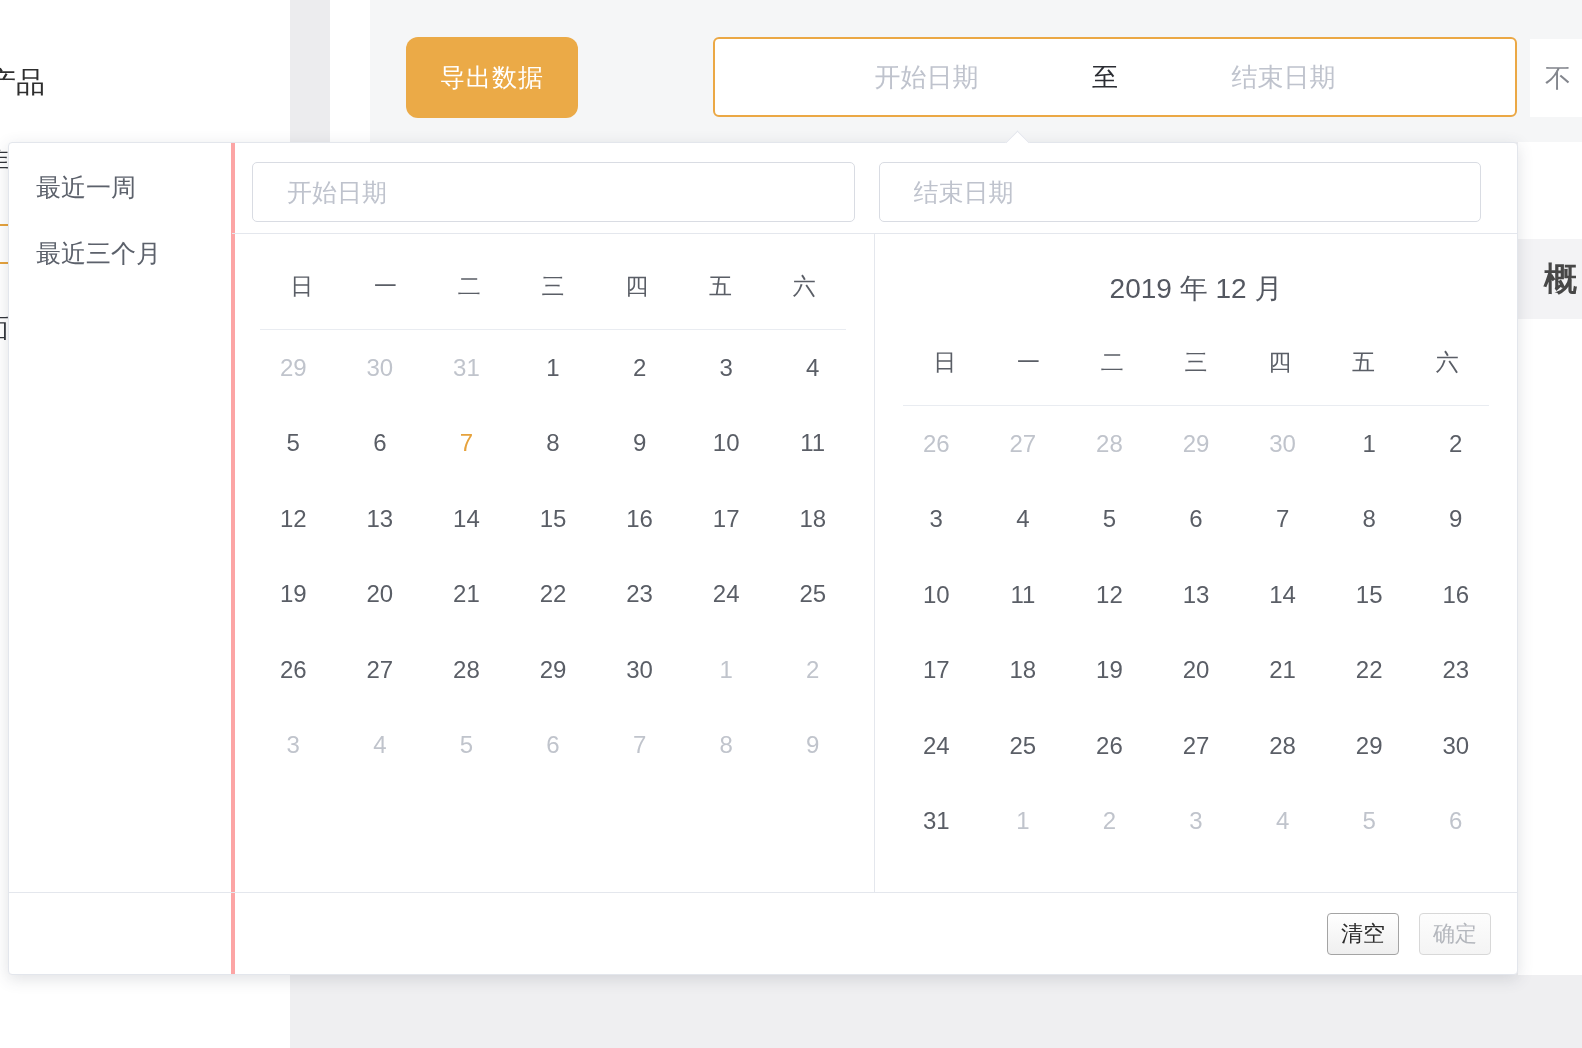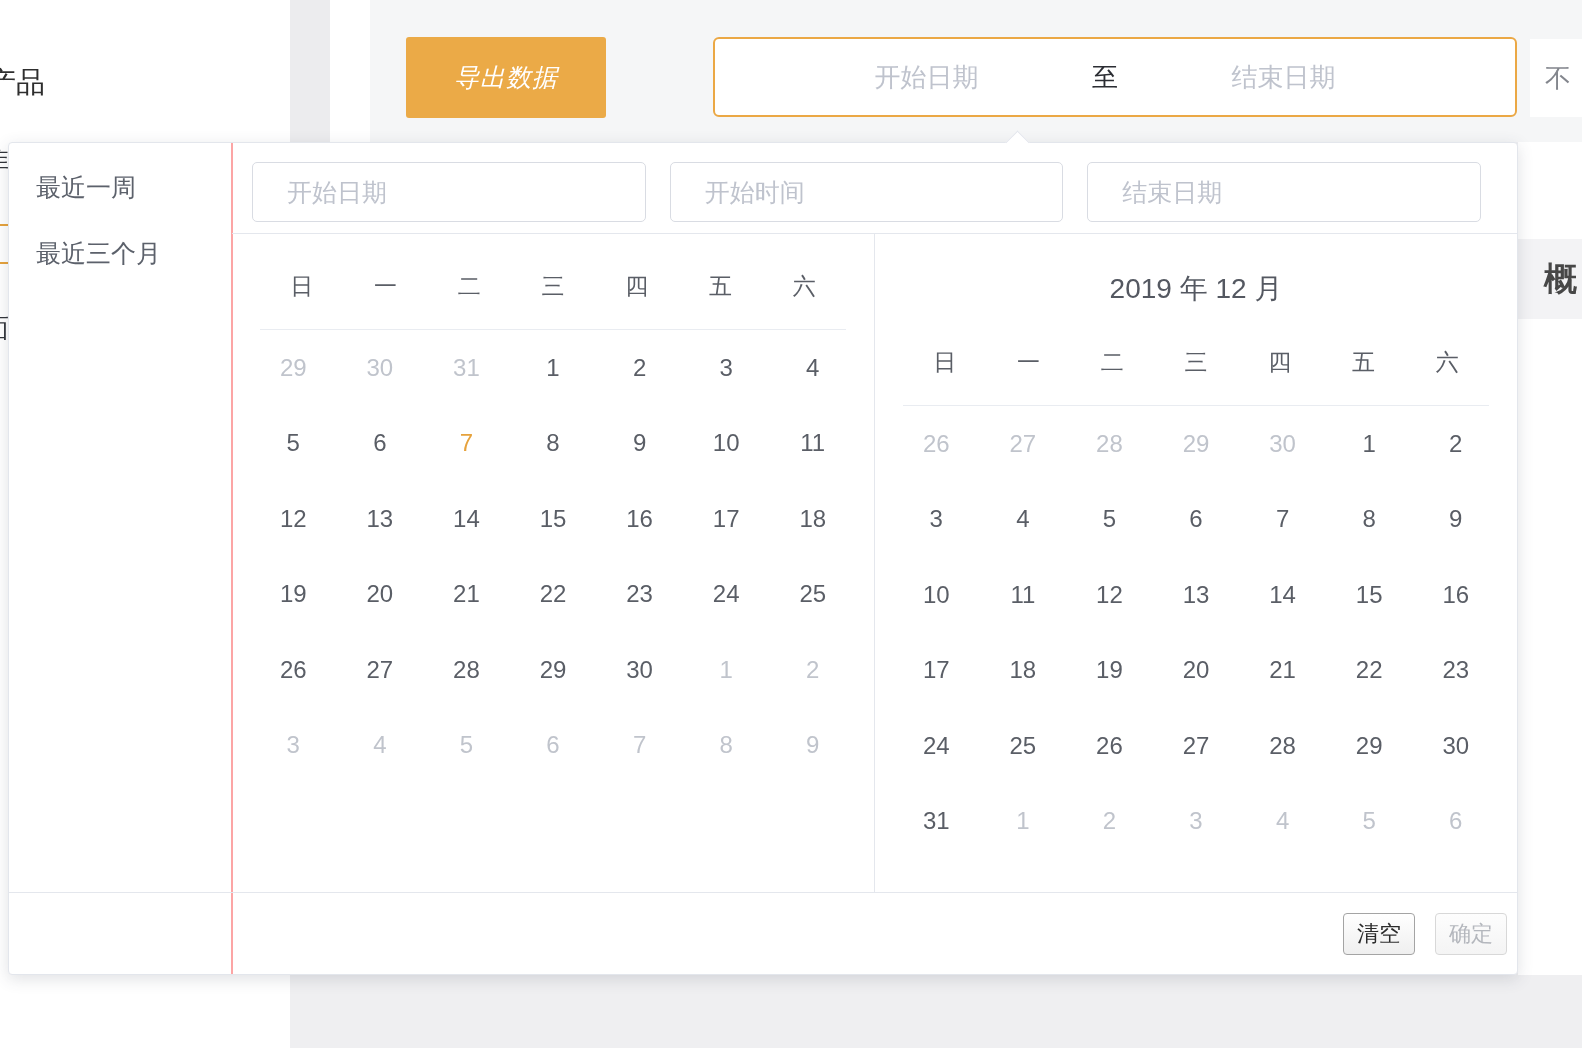--- a/index.html
+++ b/index.html
@@ -15,26 +15,25 @@
   .bg-toolbar{position:absolute;left:370px;top:0;right:0;height:142px;background:#f5f6f7;}
   .bg-white-col{position:absolute;left:330px;top:0;width:40px;height:142px;background:#ffffff;}
   .bg-sidebar{position:absolute;left:0;top:0;width:290px;height:1048px;background:#ffffff;}
   
   .bg-right-card{position:absolute;left:1518px;top:142px;right:0;height:833px;background:#ffffff;}
   .bg-right-band{position:absolute;left:0;top:97px;right:0;height:80px;background:#f3f3f5;}
   .bg-right-frag{position:absolute;left:26px;top:18px;font-size:33px;font-weight:bold;color:#474747;white-space:nowrap;}
   
   .page-title{position:absolute;left:-13px;top:63px;font-size:29px;color:#2e2e2e;z-index:2;}
   .export-btn{
-    position:absolute;left:406px;top:37px;width:200px;height:81px;z-index:2;
-    background:#ebaa47;border:none;border-radius:3px;
+    position:absolute;left:406px;top:37px;width:172px;height:81px;z-index:2;
+    background:#ebaa47;border:none;border-radius:12px;
     color:#ffffff;font-size:25px;font-weight:500;letter-spacing:1px;
     display:flex;align-items:center;justify-content:center;cursor:pointer;
     font-family:inherit;
-    font-style:italic;
   }
   .range-input{
     position:absolute;left:713px;top:37px;width:804px;height:80px;z-index:2;
     background:#ffffff;border:2px solid #eba845;border-radius:6px;
     box-sizing:border-box;display:flex;align-items:center;
   }
   .range-input .seg{flex:1;display:flex;align-items:center;justify-content:center;font-size:26px;color:#bfc3cd;}
   .range-input .seg.start{padding-left:46px;}
   .range-input .seg.end{padding-right:66px;}
   .range-input .sep{font-size:26px;color:#2b2d33;}
@@ -51,21 +50,21 @@
   .picker{
     position:absolute;left:8px;top:142px;width:1510px;height:833px;z-index:10;
     background:#ffffff;border:1px solid #e3e6ec;border-radius:4px;
     box-shadow:0 4px 16px rgba(60,70,90,0.16);box-sizing:border-box;
   }
   .picker-arrow{
     position:absolute;left:1000px;top:-9px;width:16px;height:16px;
     background:#ffffff;transform:rotate(45deg);
     border-left:1px solid #e3e6ec;border-top:1px solid #e3e6ec;
   }
-  .shortcuts{position:absolute;left:0;top:0;bottom:0;width:222px;border-right:2px solid #fca5a5;}
+  .shortcuts{position:absolute;left:0;top:0;bottom:0;width:222px;border-right:4px solid #fca5a5;}
   .shortcut{position:absolute;left:0;right:0;padding-left:27px;line-height:40px;font-size:25px;color:#5c616b;cursor:pointer;}
   .shortcut:nth-child(1){top:24px;}
   .shortcut:nth-child(2){top:90px;}
   .shortcut:nth-child(3){top:155px;}
   .pbody{position:absolute;left:223px;top:0;right:0;bottom:82px;}
   .inputs-row{
     display:flex;gap:24px;padding:19px 36px 11px 20px;
     border-bottom:1px solid #e4e7ed;
   }
   .inputs-row input{
@@ -83,21 +82,21 @@
   .cal-week span{flex:1;text-align:center;font-size:23px;color:#5a5e66;}
   .cal-divider{height:0;border-top:1px solid #e9ecf1;margin:21px 28px 0;}
   .cal-grid{margin:0 28px;}
   .cal-row{display:flex;height:75.5px;align-items:center;gap:20px;}
   .cal-row span{flex:1;text-align:center;font-size:24px;color:#5a5e66;cursor:pointer;}
   .cal-row span.out{color:#c0c4cc;}
   .cal-row span.today{color:#e6a23c;}
   .picker-footer{
     position:absolute;left:0;right:0;bottom:0;height:82px;
     border-top:1px solid #e4e7ed;box-sizing:border-box;
-    display:flex;align-items:center;justify-content:flex-end;padding-right:10px;
+    display:flex;align-items:center;justify-content:flex-end;padding-right:26px;
   }
   .btn{
     font-size:22px;line-height:1;padding:9px 13px;border-radius:4px;cursor:pointer;
     font-family:inherit;
   }
   .btn-clear{
     border:1px solid #a4a4a4;background:linear-gradient(#ffffff,#efefef);color:#2c2c2c;
   }
   .btn-confirm{
     border:1px solid #d8d8d8;background:linear-gradient(#fdfdfd,#f4f4f4);color:#b4b7bd;margin-left:20px;
@@ -142,21 +141,20 @@
   <div class="picker-arrow"></div>
 
   <div class="shortcuts">
     <div class="shortcut">最近一周</div>
     <div class="shortcut">最近三个月</div>
   </div>
 
   <div class="pbody">
     <div class="inputs-row">
       <input type="text" placeholder="开始日期" style="">
-      <input type="text" placeholder="开始时间" style="">
       <input type="text" placeholder="结束日期" style="">
     </div>
 
     <div class="cals">
       <div class="calendar left">
         <div class="cal-week">
             <span>日</span>
             <span>一</span>
             <span>二</span>
             <span>三</span>

